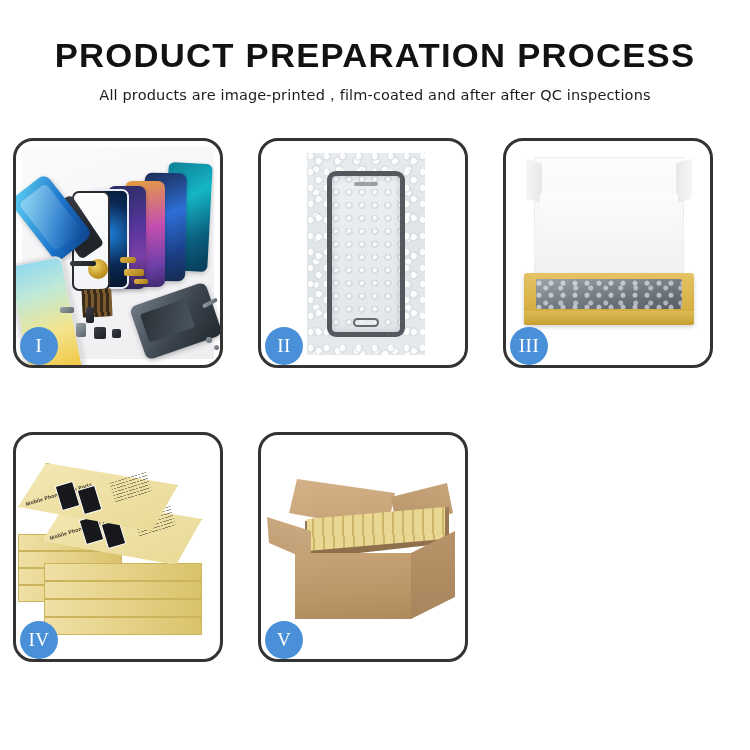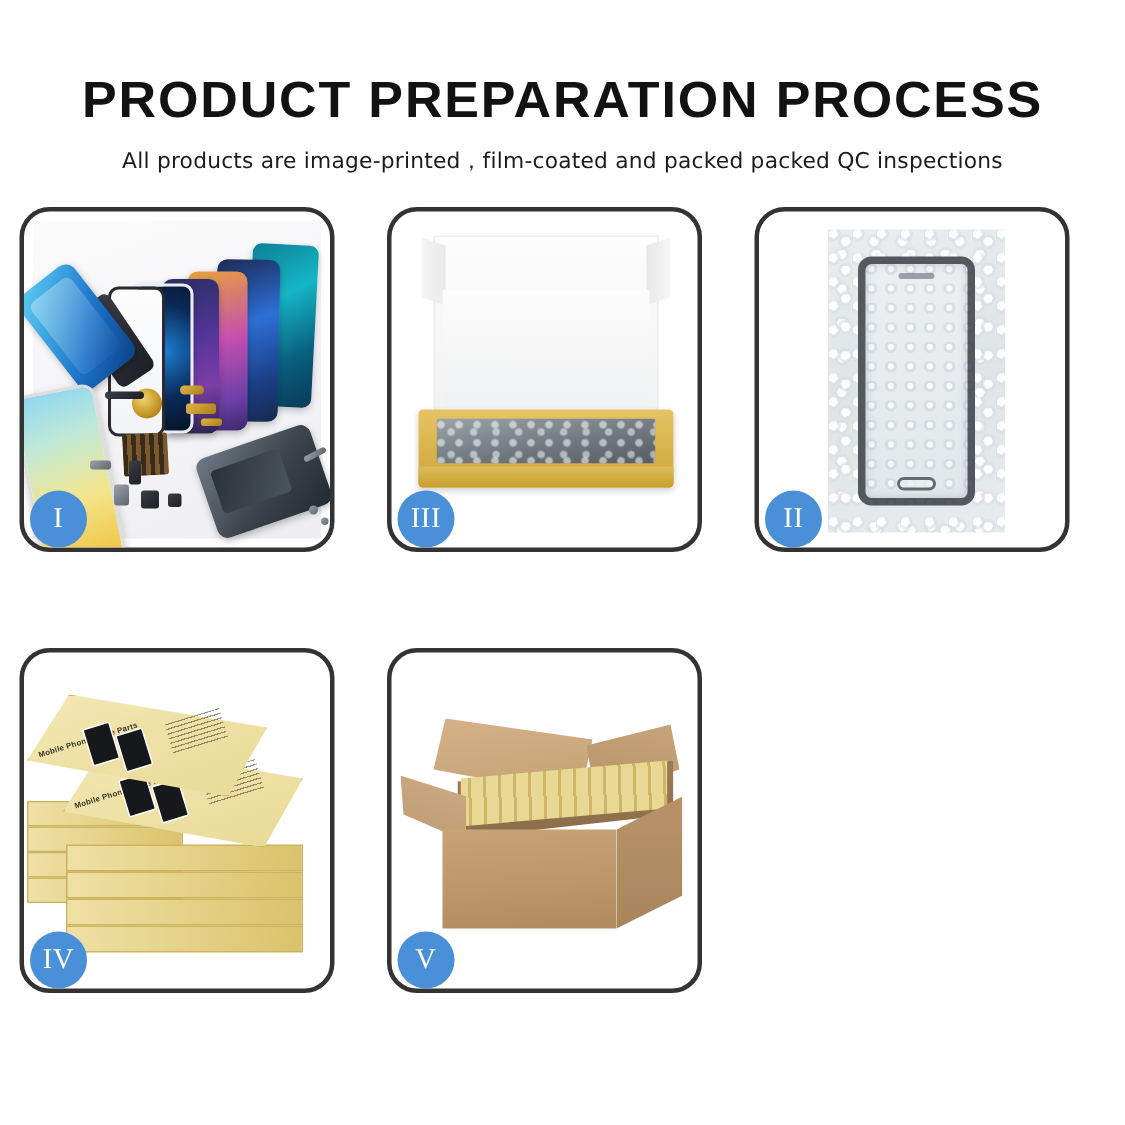--- a/index.html
+++ b/index.html
@@ -11,21 +11,21 @@
     width: 750px;
     height: 750px;
     font-family: "Liberation Sans", sans-serif;
     overflow: hidden;
     position: relative;
   }
 
   
   .header {
     position: absolute;
-    top: 12px; left: 0;
+    top: 0; left: 0;
     width: 750px;
     text-align: center;
   }
   .main-title {
     margin: 0;
     padding-top: 36px;
     font-size: 34px;
     font-weight: bold;
     letter-spacing: 1.2px;
     color: #121212;
@@ -452,21 +452,21 @@
   .p6-seam {
     position:absolute;
     background: rgba(120,95,62,.45);
   }
 </style>
 </head>
 <body>
 
 <div class="header">
   <h1 class="main-title">PRODUCT PREPARATION PROCESS</h1>
-  <p class="sub-title">All products are image-printed，film-coated and packed packed QC inspections</p>
+  <p class="sub-title">All products are image-printed，film-coated and after after QC inspections</p>
 </div>
 
 <div class="grid">
 
   <div class="panel">
     <div class="panel-stage">
       <div class="p1-bg"></div>
       <div class="ph ph-e"></div>
       <div class="ph ph-d"></div>
       <div class="ph ph-c"></div>
@@ -490,44 +490,44 @@
       <div class="chip gold" style="left:118px;top:138px;width:14px;height:5px;border-radius:2px;"></div>
       <div class="chip grey" style="left:186px;top:160px;width:16px;height:4px;border-radius:2px;transform:rotate(-28deg);"></div>
       <div class="chip grey" style="left:190px;top:196px;width:6px;height:6px;border-radius:50%;"></div>
       <div class="chip grey" style="left:198px;top:204px;width:5px;height:5px;border-radius:50%;"></div>
     </div>
     <div class="badge">I</div>
   </div>
 
   <div class="panel">
     <div class="panel-stage">
+      <div class="p2-photo">
+        <div class="p2-screen">
+          <div class="p2-speaker"></div>
+          <div class="p2-home"></div>
+        </div>
+      </div>
+    </div>
+    <div class="badge">II</div>
+  </div>
+
+  <div class="panel">
+    <div class="panel-stage">
       <div class="p3-wrap">
         <div class="p3-lidback"></div>
         <div class="p3-lidflapL"></div>
         <div class="p3-lidflapR"></div>
         <div class="p3-foam"></div>
         <div class="p3-tray">
           <div class="p3-trayinner"></div>
           <div class="p3-trayedge"></div>
         </div>
       </div>
     </div>
     <div class="badge">III</div>
-  </div>
-
-  <div class="panel">
-    <div class="panel-stage">
-      <div class="p2-photo">
-        <div class="p2-screen">
-          <div class="p2-speaker"></div>
-          <div class="p2-home"></div>
-        </div>
-      </div>
-    </div>
-    <div class="badge">II</div>
   </div>
 
   <div class="panel">
     <div class="panel-stage">
       <div class="p4-stack">
 
         <div class="p4-box" style="left:2px;top:150px;width:104px;height:17px;"></div>
         <div class="p4-box" style="left:2px;top:133px;width:104px;height:17px;"></div>
         <div class="p4-box" style="left:2px;top:116px;width:104px;height:17px;"></div>
         <div class="p4-box" style="left:2px;top:99px;width:104px;height:17px;"></div>

